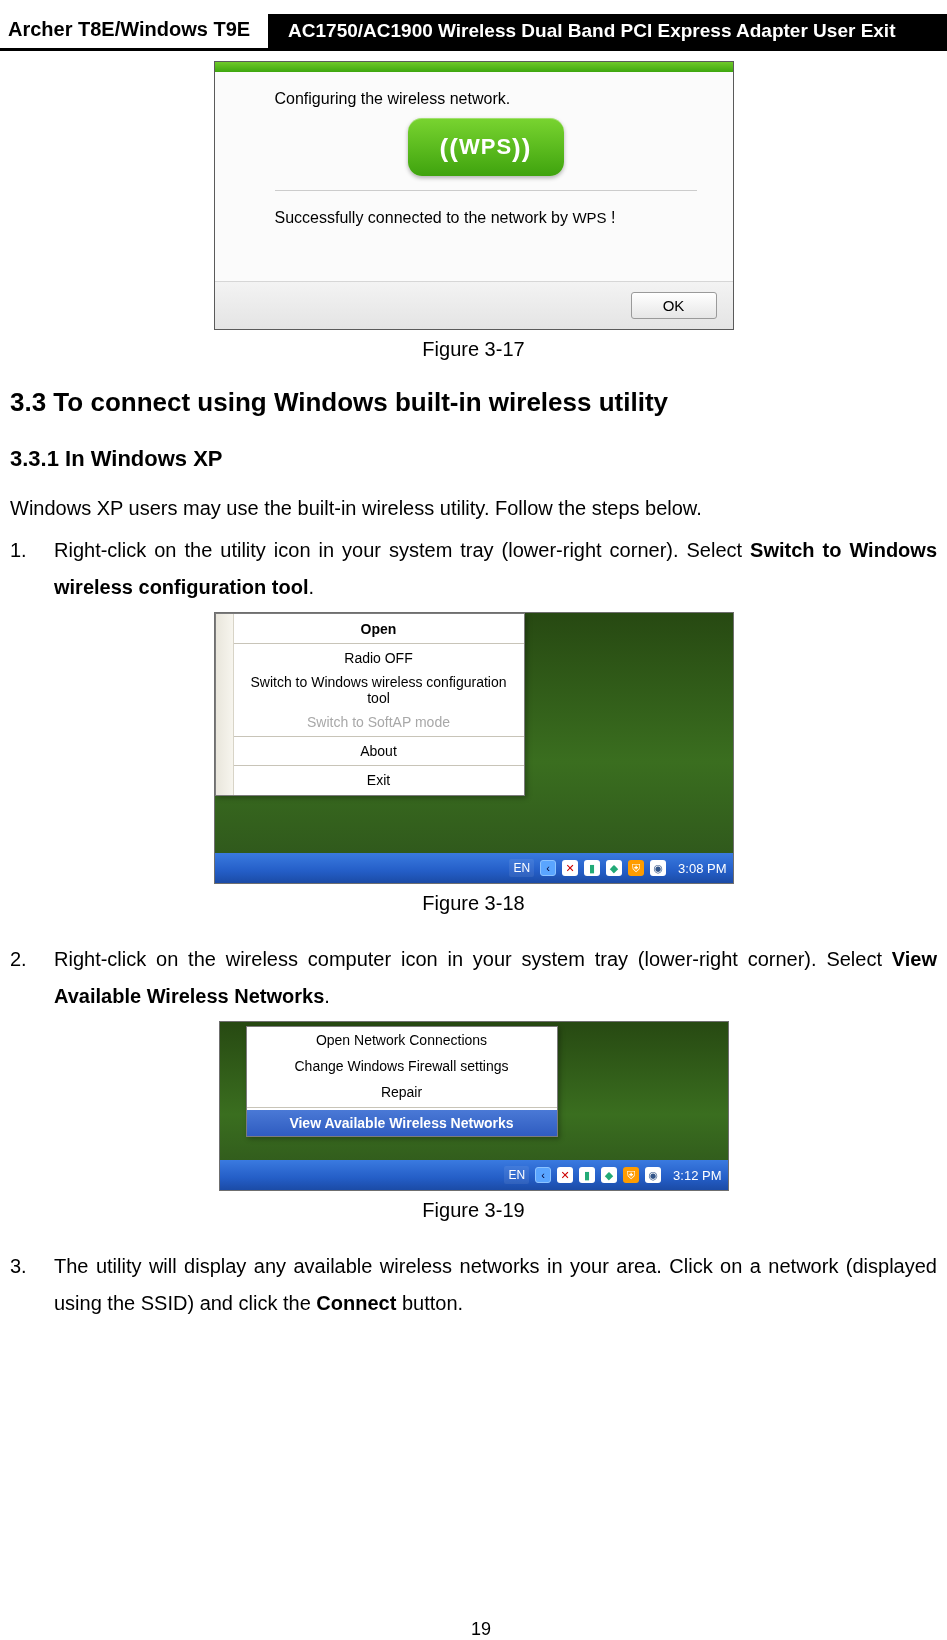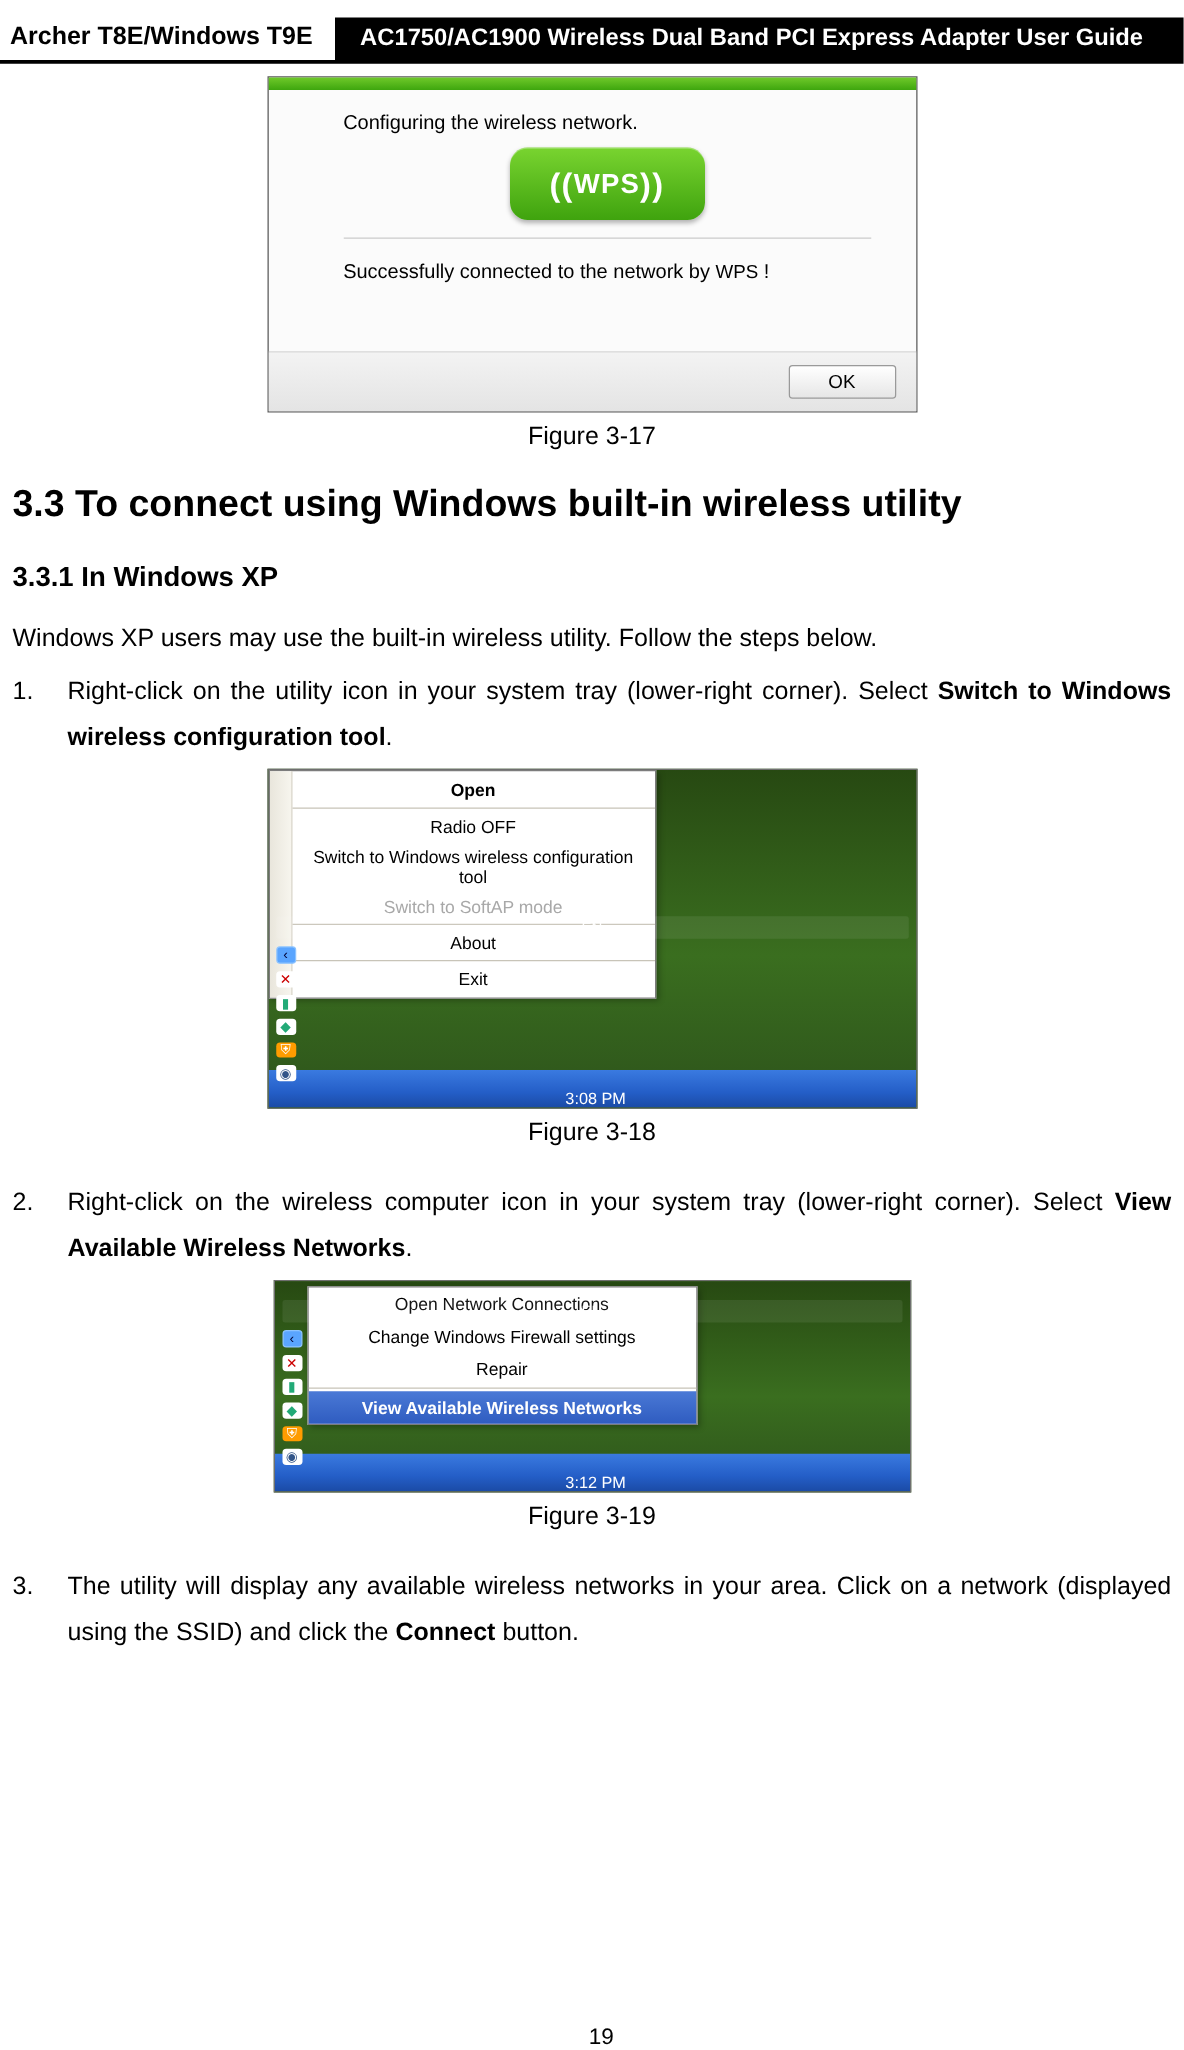--- a/index.html
+++ b/index.html
@@ -100,21 +100,21 @@
   }
 
   .caption {
     text-align: center;
     font-size: 20px;
     margin: 8px 0 26px 0;
   }
 
   .h-section {
     font-weight: bold;
-    font-size: 30px;
+    font-size: 26px;
     margin: 24px 0 28px 0;
   }
   .h-sub {
     font-weight: bold;
     font-size: 22px;
     margin: 12px 0 18px 0;
   }
   .para {
     font-size: 20px;
     line-height: 1.8;
@@ -175,27 +175,27 @@
   }
   .ctx-item.bold-item { font-weight: bold; }
   .ctx-item.disabled { color: #a8a8a8; }
   .ctx-sep { border-top: 1px solid #c8c4b8; margin: 2px 0; }
   .taskbar {
     position: absolute;
     bottom: 0; left: 0; right: 0;
     height: 30px;
     background: linear-gradient(#3a7ae0,#245ec7 60%,#1b4ba6);
     display: flex;
+    align-items: center;
     justify-content: flex-end;
     padding: 0 6px;
     gap: 6px;
     color: #fff;
     font-size: 12px;
     font-family: Tahoma, Arial;
-    flex-direction: column;
   }
   .taskbar .lang {
     background: rgba(255,255,255,0.08);
     padding: 2px 4px;
     border-radius: 2px;
   }
   .taskbar .chip {
     width: 16px; height: 16px; border-radius: 3px;
     display:inline-flex; align-items:center; justify-content:center;
     font-size:11px;
@@ -247,21 +247,21 @@
     text-align: center;
     font-size: 18px;
   }
 </style>
 </head>
 <body>
 
 <div class="page">
   <div class="header-bar">
     <div class="header-left">Archer T8E/Windows T9E</div>
-    <div class="header-right">AC1750/AC1900 Wireless Dual Band PCI Express Adapter User Guide</div>
+    <div class="header-right">AC1750/AC1900 Wireless Dual Band PCI Express Adapter User Exit</div>
   </div>
 
   <div class="content">
 
     <div class="fig17-wrap">
       <div class="wps-dialog">
         <div class="wps-top"></div>
         <div class="wps-body">
           <div class="wps-status">Configuring the wireless network.</div>
           <div class="wps-badge-row">

